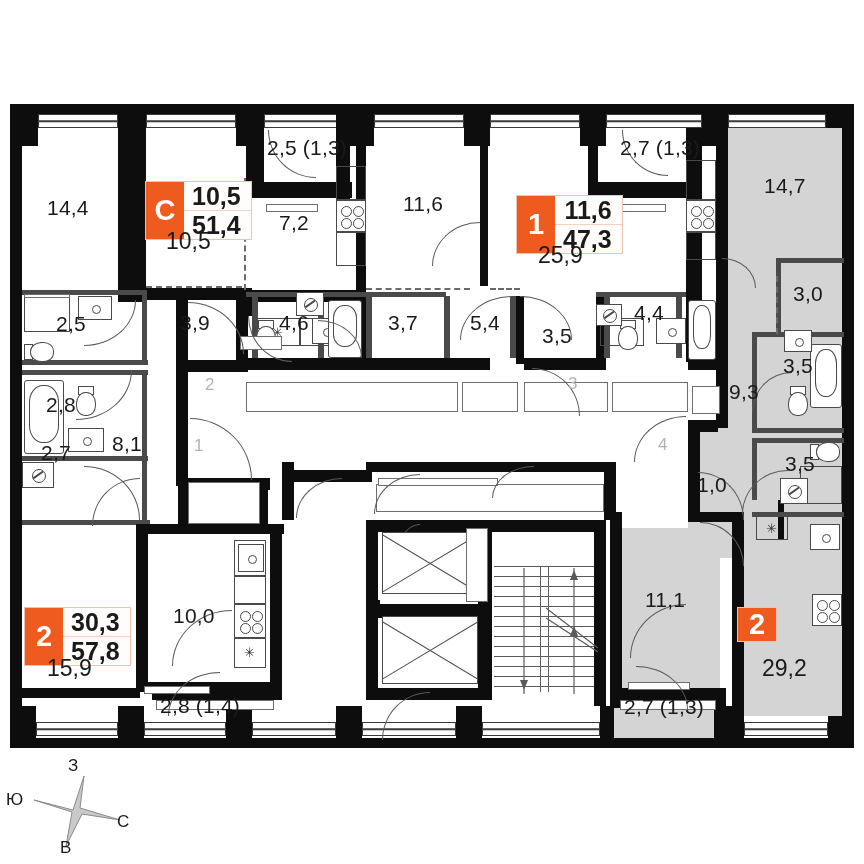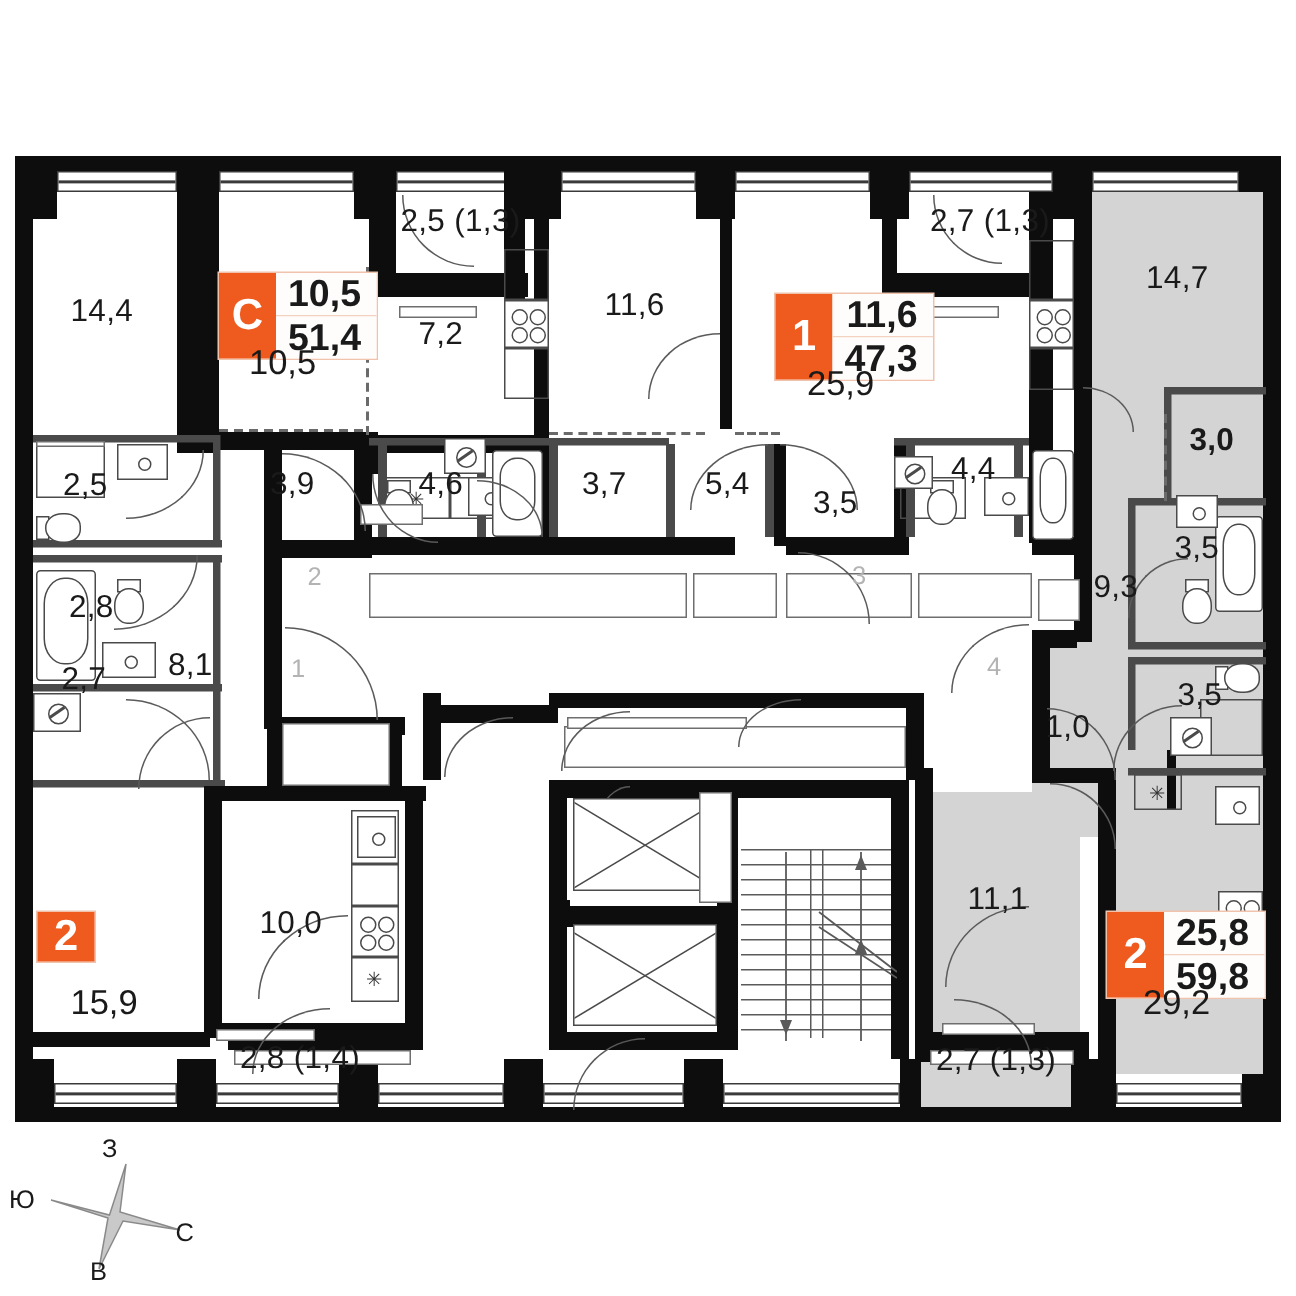--- a/index.html
+++ b/index.html
@@ -419,36 +419,36 @@
     <line x1="30" y1="134" x2="30" y2="8" stroke="#5a5a5a" stroke-width="1.2"></line>
     <polygon points="30,130 26,120 34,120" fill="#5a5a5a"></polygon>
     <line x1="80" y1="8" x2="80" y2="134" stroke="#5a5a5a" stroke-width="1.2"></line>
     <polygon points="80,10 76,20 84,20" fill="#5a5a5a"></polygon>
     <polygon points="80,66 76,76 84,76" fill="#5a5a5a"></polygon>
     <line x1="52" y1="48" x2="104" y2="88" stroke="#5a5a5a" stroke-width="1.2"></line>
     <line x1="52" y1="58" x2="104" y2="92" stroke="#5a5a5a" stroke-width="1.2"></line>
   </svg>
 
   <div class="lbl" style="left:47px;top:196px;">14,4</div>
-  <div class="lbl" style="left:42px;top:312px;">2,5</div>
+  <div class="lbl" style="left:56px;top:312px;">2,5</div>
   <div class="lbl" style="left:46px;top:393px;">2,8</div>
   <div class="lbl" style="left:112px;top:432px;">8,1</div>
   <div class="lbl" style="left:41px;top:441px;">2,7</div>
   <div class="lbl" style="left:180px;top:311px;">3,9</div>
   <div class="lbl" style="left:279px;top:311px;">4,6</div>
   <div class="lbl" style="left:279px;top:211px;">7,2</div>
   <div class="lbl" style="left:267px;top:136px;">2,5 (1,3)</div>
   <div class="lbl" style="left:403px;top:192px;">11,6</div>
   <div class="lbl" style="left:388px;top:311px;">3,7</div>
   <div class="lbl" style="left:470px;top:311px;">5,4</div>
   <div class="lbl" style="left:542px;top:324px;">3,5</div>
   <div class="lbl" style="left:634px;top:301px;">4,4</div>
   <div class="lbl" style="left:620px;top:136px;">2,7 (1,3)</div>
   <div class="lbl" style="left:764px;top:174px;">14,7</div>
-  <div class="lbl" style="left:793px;top:282px;font-weight:bold;">3,0</div>
+  <div class="lbl" style="left:793px;top:282px;">3,0</div>
   <div class="lbl" style="left:783px;top:354px;">3,5</div>
   <div class="lbl" style="left:729px;top:380px;">9,3</div>
   <div class="lbl" style="left:785px;top:452px;">3,5</div>
   <div class="lbl" style="left:697px;top:473px;">1,0</div>
   <div class="lbl" style="left:173px;top:604px;">10,0</div>
   <div class="lbl" style="left:160px;top:694px;">2,8 (1,4)</div>
   <div class="lbl" style="left:645px;top:588px;">11,1</div>
   <div class="lbl" style="left:624px;top:695px;">2,7 (1,3)</div>
 
   <div class="gray lbl" style="left:205px;top:375px;">2</div>
@@ -469,29 +469,29 @@
     <div class="num">1</div>
     <div class="vals">
       <div class="v">11,6</div>
       <div class="v">47,3</div>
     </div>
   </div>
   <div class="badge-sub" style="left:538px;top:242px;">25,9</div>
 
   <div class="badge" style="left:25px;top:608px;">
     <div class="num">2</div>
+    <div class="vals">
+      <div class="v">30,3</div>
+      <div class="v">57,8</div>
+    </div>
   </div>
   <div class="badge-sub" style="left:47px;top:655px;">15,9</div>
 
   <div class="badge" style="left:738px;top:608px;">
     <div class="num">2</div>
-    <div class="vals">
-      <div class="v">25,8</div>
-      <div class="v">59,8</div>
-    </div>
   </div>
   <div class="badge-sub" style="left:762px;top:655px;">29,2</div>
 
   <div id="compass" style="left:28px;top:768px;width:120px;height:82px;">
     <svg width="120" height="82" viewBox="0 0 120 82">
       <polygon points="45,42 56,8 52,40 92,52 54,46 38,78 44,44 6,32" fill="#c9c9c9" stroke="#8a8a8a" stroke-width="1"></polygon>
     </svg>
     <span class="cdir" style="left:40px;top:-12px;">З</span>
     <span class="cdir" style="left:-22px;top:22px;">Ю</span>
     <span class="cdir" style="left:89px;top:44px;">С</span>

